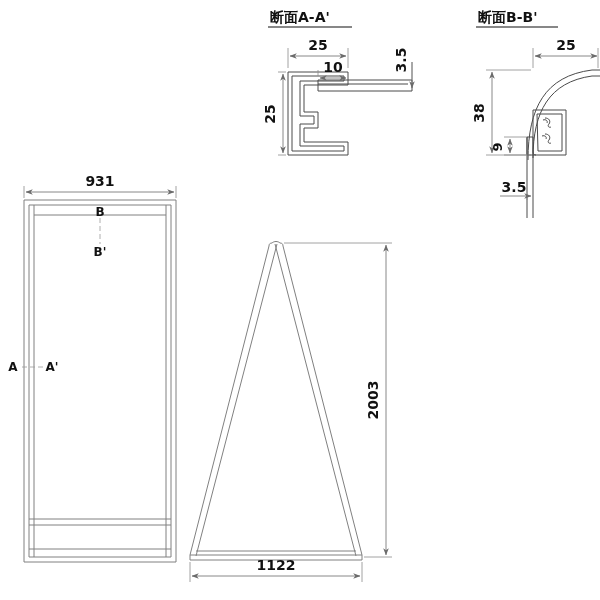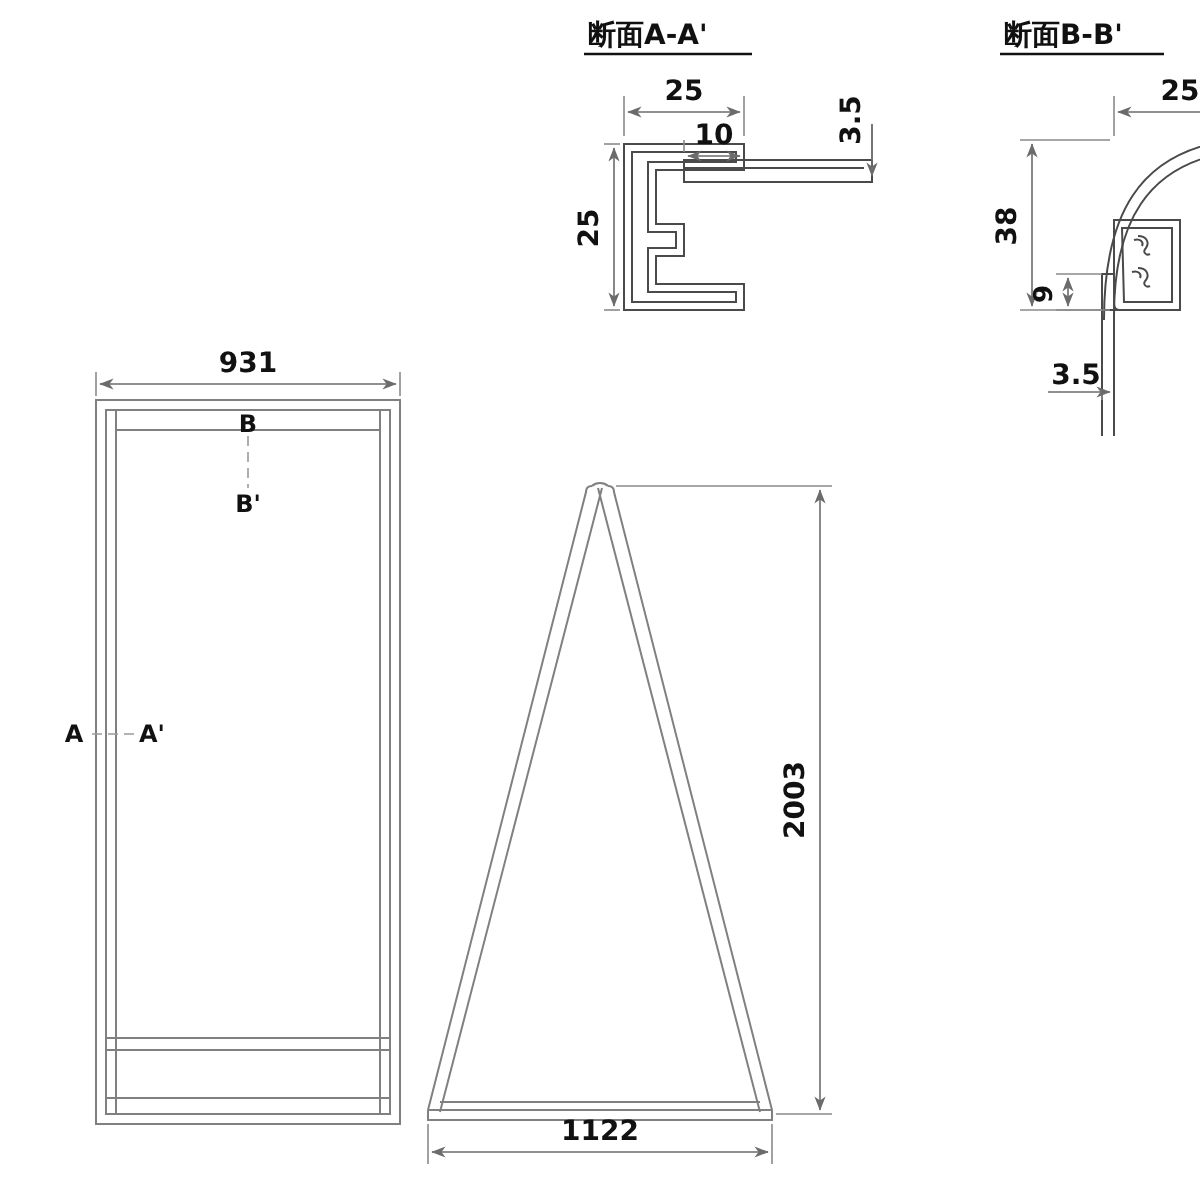--- a/index.html
+++ b/index.html
@@ -3,21 +3,21 @@
 <meta charset="utf-8">
 <style>
   html,body{margin:0;padding:0;background:#ffffff;}
   body{
     width:600px;height:600px;
     font-family:"DejaVu Sans","Liberation Sans",sans-serif;
     color:#1a1a1a;
     overflow:hidden;
     position:relative;
   }
-  #sheet{position:absolute;left:0;top:0;width:512px;height:600px;padding-left:24px;}
+  #sheet{position:absolute;left:0;top:0;width:512px;height:600px;}
   svg{display:block;}
   .ln{fill:none;stroke:#808080;stroke-width:1;vector-effect:non-scaling-stroke;}
   .prof{fill:none;stroke:#4a4a4a;stroke-width:1;}
   .dim{fill:none;stroke:#6b6b6b;stroke-width:0.8;}
   .ext{fill:none;stroke:#8a8a8a;stroke-width:0.8;}
   .ctr{fill:none;stroke:#9a9a9a;stroke-width:0.8;stroke-dasharray:5 3;}
   .arw{fill:#6b6b6b;stroke:none;}
   .txt{font-family:"DejaVu Sans","Liberation Sans",sans-serif;fill:#111;}
   .t-title{font-size:14px;font-weight:700;letter-spacing:0px;}
   .t-dim{font-size:14px;font-weight:700;}

